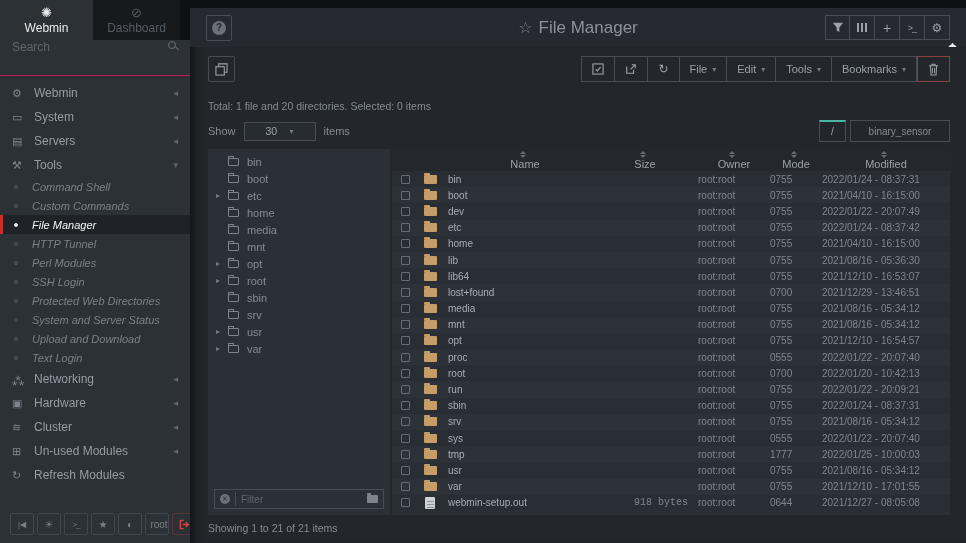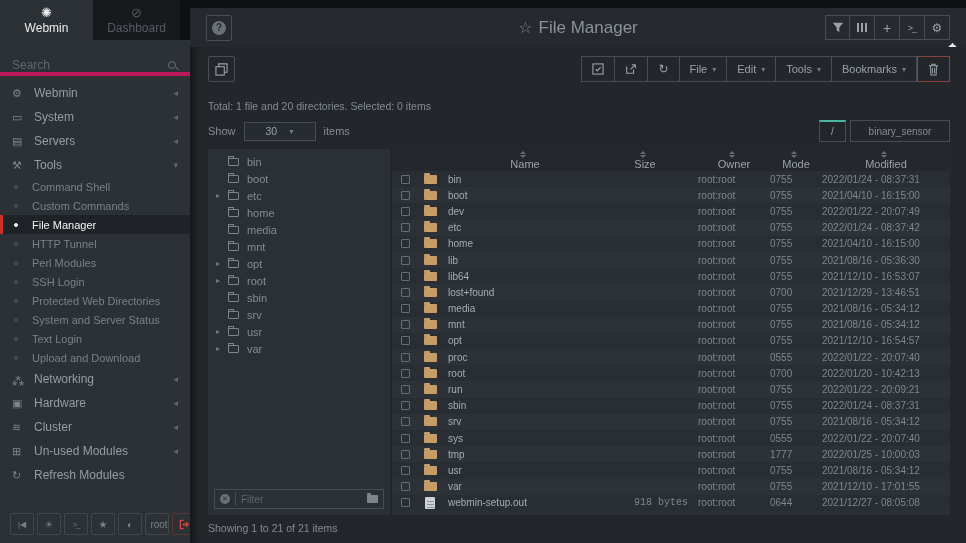--- a/index.html
+++ b/index.html
@@ -8,33 +8,33 @@
 
   
   .sidebar { position:absolute; left:0; top:0; width:190px; height:543px; background:#2c3136; }
   .tabs { display:flex; height:40px; background:#0e1114; }
   .tab { display:flex; flex-direction:column; align-items:center; justify-content:center; gap:2px; cursor:pointer; }
   .tab-webmin { width:93px; background:#2c3136; color:#e9ebed; }
   .tab-dash { width:87px; background:#17191d; color:#565d64; }
   .tab .tico { font-size:13px; line-height:13px; }
   .tab .tlabel { font-size:12px; }
 
-  .searchrow { height:36px; display:flex; align-items:flex-end; padding:0 12px; border-bottom:4px solid #be185d; }
+  .searchrow { height:36px; display:flex; align-items:flex-start; padding:0 12px; border-bottom:1px solid #be185d; }
   .searchrow input { flex:1; background:transparent; border:none; outline:none; color:#9aa1a8; font-size:12px; font-family:inherit; }
   .searchrow input::placeholder { color:#5f666d; }
   .mag { position:relative; width:12px; height:12px; }
   .mag::before { content:""; position:absolute; left:1px; top:1px; width:6px; height:6px; border:1.4px solid #6a7178; border-radius:50%; }
   .mag::after { content:""; position:absolute; left:8px; top:8px; width:4px; height:1.4px; background:#6a7178; transform:rotate(45deg); }
 
   .menu { padding-top:5px; }
   .cat { height:24px; display:flex; align-items:center; padding:0 12px; cursor:pointer; color:#959ca3; }
   .cat .cico { width:22px; font-size:11px; color:#7d848b; }
   .cat .clabel { flex:1; font-size:12px; }
   .cat .chev { font-size:9px; color:#5f666d; }
-  .sub { height:19px; display:flex; align-items:center; padding:0 12px 0 14px; cursor:pointer; color:#798188; font-size:11px; }
+  .sub { height:19px; display:flex; align-items:center; padding:0 12px 0 14px; cursor:pointer; color:#798188; font-size:11px;font-style:italic; }
   .sub .dot { width:4px; height:4px; border:1px solid #565d64; border-radius:50%; margin-right:14px; flex:none; }
   .sub.active { background:#1f2226; border-left:3px solid #c9302c; padding-left:11px; color:#f2f4f5; }
   .sub.active .dot { background:#f2f4f5; border-color:#f2f4f5; }
 
   .sidefoot { position:absolute; left:0; bottom:8px; width:190px; display:flex; gap:3px; padding:0 10px; }
   .fbtn { height:22px; min-width:24px; padding:0 5px; display:flex; align-items:center; justify-content:center; gap:4px;
           border:1px solid #41474d; border-radius:2px; color:#798188; font-size:10px; cursor:pointer; background:transparent; }
 
   
   .topstrip { position:absolute; left:190px; top:0; right:0; height:8px; background:#0e1114; }
@@ -183,25 +183,25 @@
       <div class="sub">
         <span class="dot"></span>
         <span>Protected Web Directories</span>
       </div>
       <div class="sub">
         <span class="dot"></span>
         <span>System and Server Status</span>
       </div>
       <div class="sub">
         <span class="dot"></span>
+        <span>Upload and Download</span>
+      </div>
+      <div class="sub">
+        <span class="dot"></span>
         <span>Text Login</span>
-      </div>
-      <div class="sub">
-        <span class="dot"></span>
-        <span>Upload and Download</span>
       </div>
       <div class="cat">
         <span class="cico">⁂</span>
         <span class="clabel">Networking</span>
         <span class="chev">◂</span>
       </div>
       <div class="cat">
         <span class="cico">▣</span>
         <span class="clabel">Hardware</span>
         <span class="chev">◂</span>

